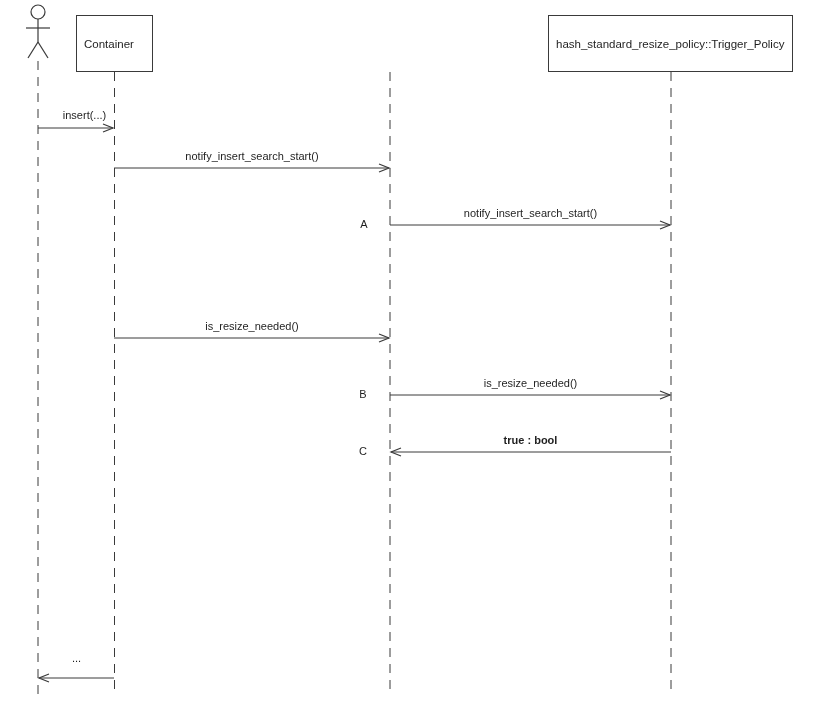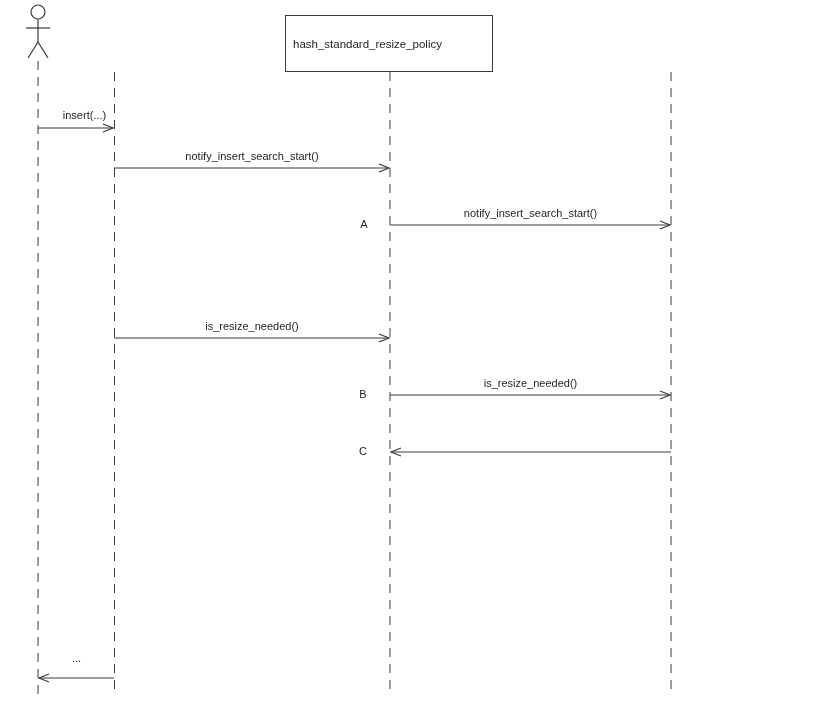--- a/index.html
+++ b/index.html
@@ -66,28 +66,32 @@
 
     <line x1="38" y1="128" x2="113" y2="128" stroke="#3a3a3a" stroke-width="1" marker-end="url(#ah)"></line>
     <line x1="114" y1="168" x2="389" y2="168" stroke="#3a3a3a" stroke-width="1" marker-end="url(#ah)"></line>
     <line x1="390" y1="225" x2="670" y2="225" stroke="#3a3a3a" stroke-width="1" marker-end="url(#ah)"></line>
     <line x1="114" y1="338" x2="389" y2="338" stroke="#3a3a3a" stroke-width="1" marker-end="url(#ah)"></line>
     <line x1="390" y1="395" x2="670" y2="395" stroke="#3a3a3a" stroke-width="1" marker-end="url(#ah)"></line>
     <line x1="671" y1="452" x2="391" y2="452" stroke="#3a3a3a" stroke-width="1" marker-end="url(#ah)"></line>
     <line x1="114" y1="678" x2="39" y2="678" stroke="#3a3a3a" stroke-width="1" marker-end="url(#ah)"></line>
   </svg>
 
-  <div class="pbox" style="left:285px; top:15px; width:208px; height:57px;">
-    <span>hash_standard_resize_policy</span>
+  <div class="pbox" style="left:76px; top:15px; width:77px; height:57px;">
+    <span>Container</span>
+  </div>
+  <div class="pbox" style="left:548px; top:15px; width:245px; height:57px;">
+    <span>hash_standard_resize_policy::Trigger_Policy</span>
   </div>
 
   <div class="mlabel" style="left:8px; top:109px; width:153px;">insert(...)</div>
   <div class="mlabel" style="left:114px; top:150px; width:276px;">notify_insert_search_start()</div>
   <div class="mlabel" style="left:390px; top:207px; width:281px;">notify_insert_search_start()</div>
   <div class="mlabel" style="left:114px; top:320px; width:276px;">is_resize_needed()</div>
   <div class="mlabel" style="left:390px; top:377px; width:281px;">is_resize_needed()</div>
+  <div class="mlabel bold" style="left:390px; top:434px; width:281px;">true : bool</div>
   <div class="mlabel" style="left:38px; top:652px; width:77px;">...</div>
 
   <div class="mmark" style="left:350px; top:218px; width:28px;">A</div>
   <div class="mmark" style="left:349px; top:388px; width:28px;">B</div>
   <div class="mmark" style="left:349px; top:445px; width:28px;">C</div>
 
 </div>
 
 </body></html>

